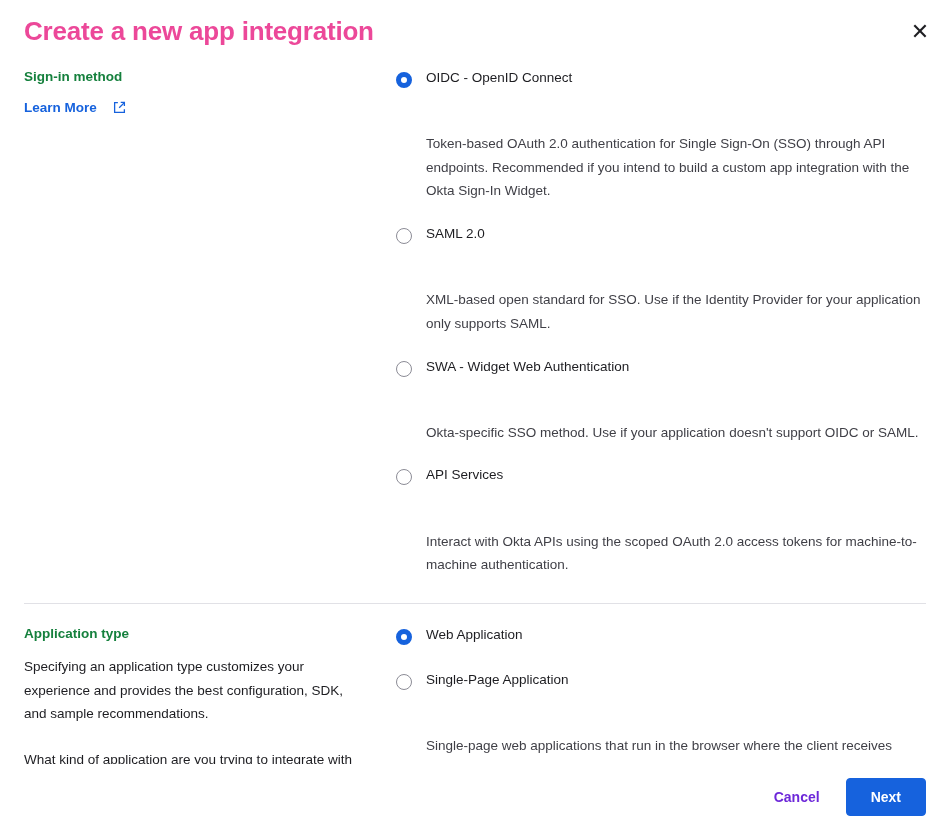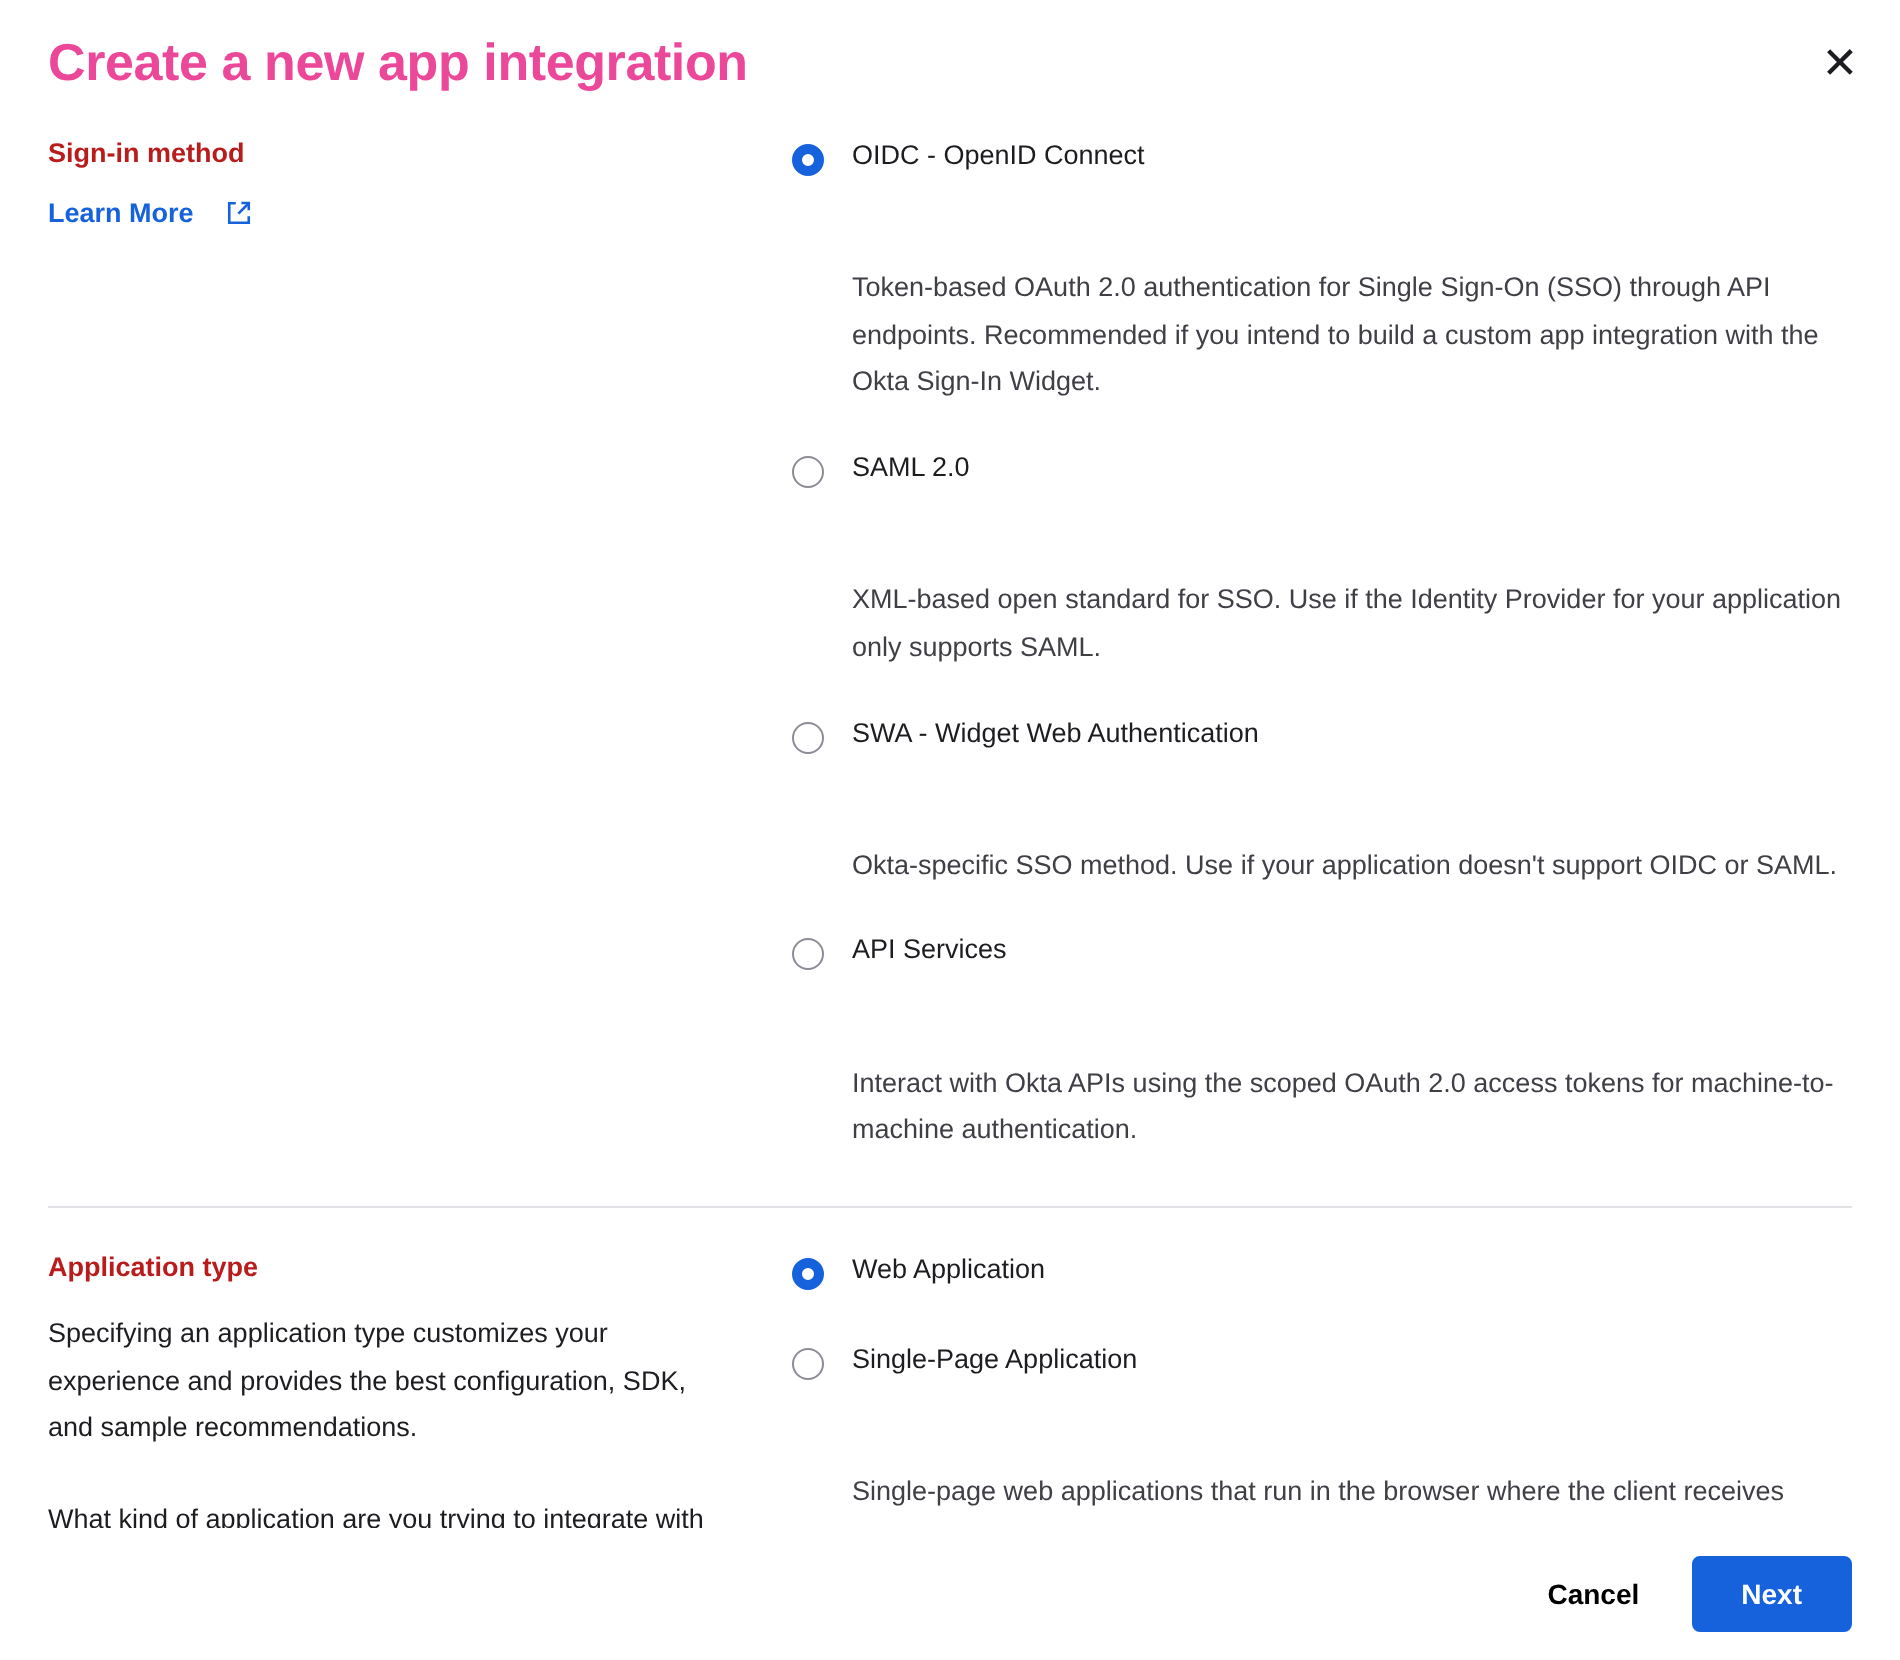--- a/index.html
+++ b/index.html
@@ -55,21 +55,21 @@
     flex: 0 0 372px;
     padding-top: 22px;
   }
   .section-right {
     flex: 1 1 auto;
     padding-top: 22px;
   }
   .section-label {
     font-size: 13.5px;
     font-weight: bold;
-    color: #b91c1c;
+    color: #15803d;
     margin: 0 0 14px 0;
   }
   .learn-more {
     display: inline-flex;
     align-items: center;
     gap: 16px;
     color: #1662dd;
     font-size: 13.5px;
     font-weight: bold;
     text-decoration: none;
@@ -141,21 +141,21 @@
     display: flex;
     align-items: center;
     justify-content: flex-end;
     gap: 20px;
     padding: 0 24px;
     background: #ffffff;
   }
   .btn-cancel {
     background: transparent;
     border: none;
-    color: #000000;
+    color: #6d28d9;
     font-size: 14px;
     font-weight: bold;
     cursor: pointer;
     padding: 8px 6px;
     font-family: "Liberation Sans", sans-serif;
   }
   .btn-next {
     background: #1662dd;
     border: 1px solid #1662dd;
     color: #ffffff;

